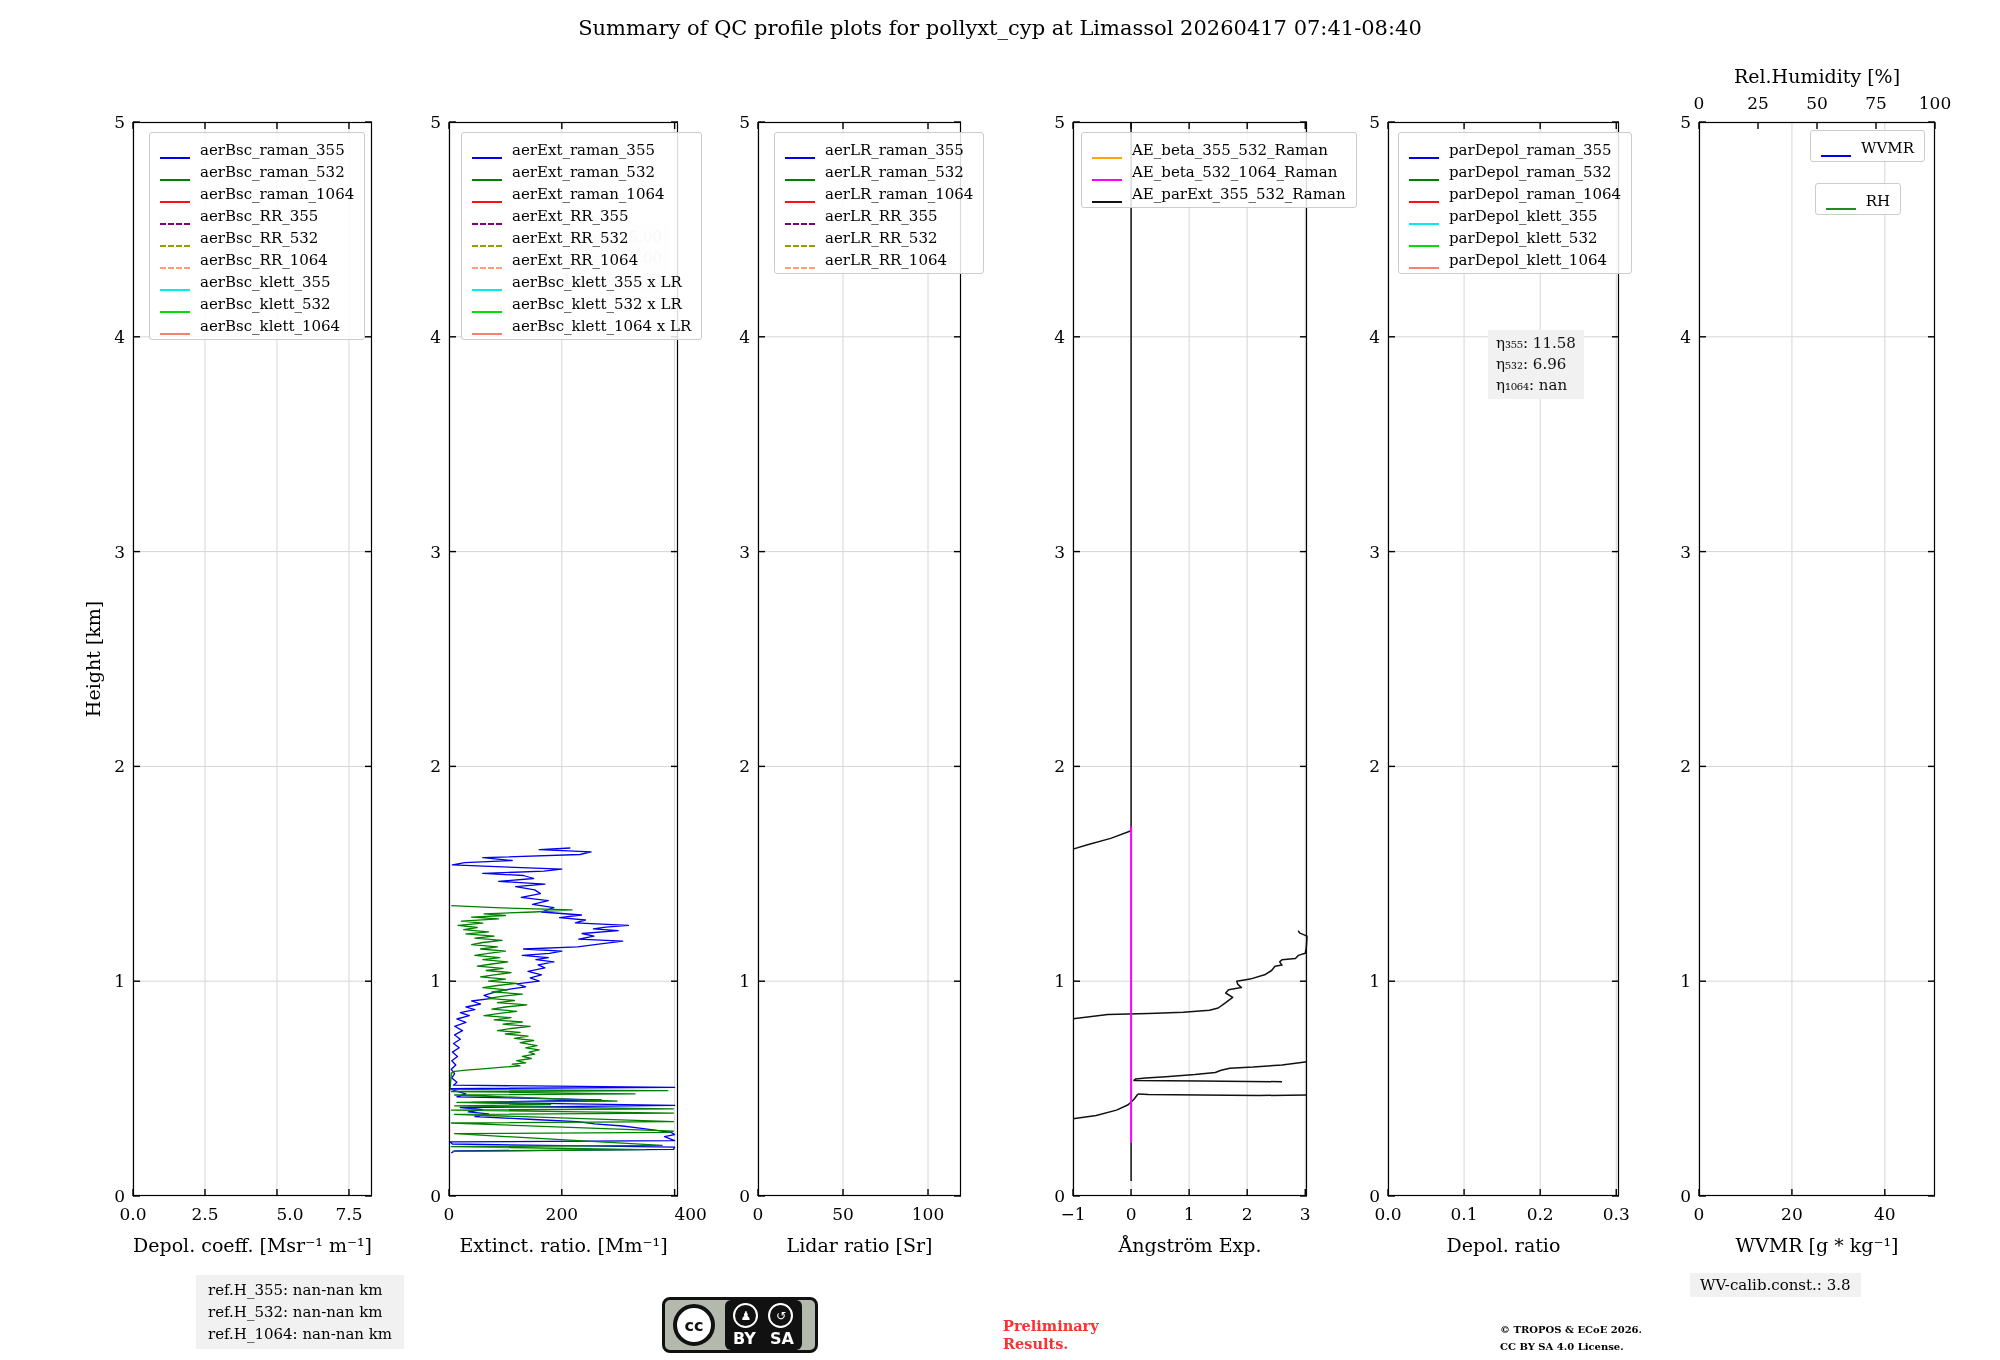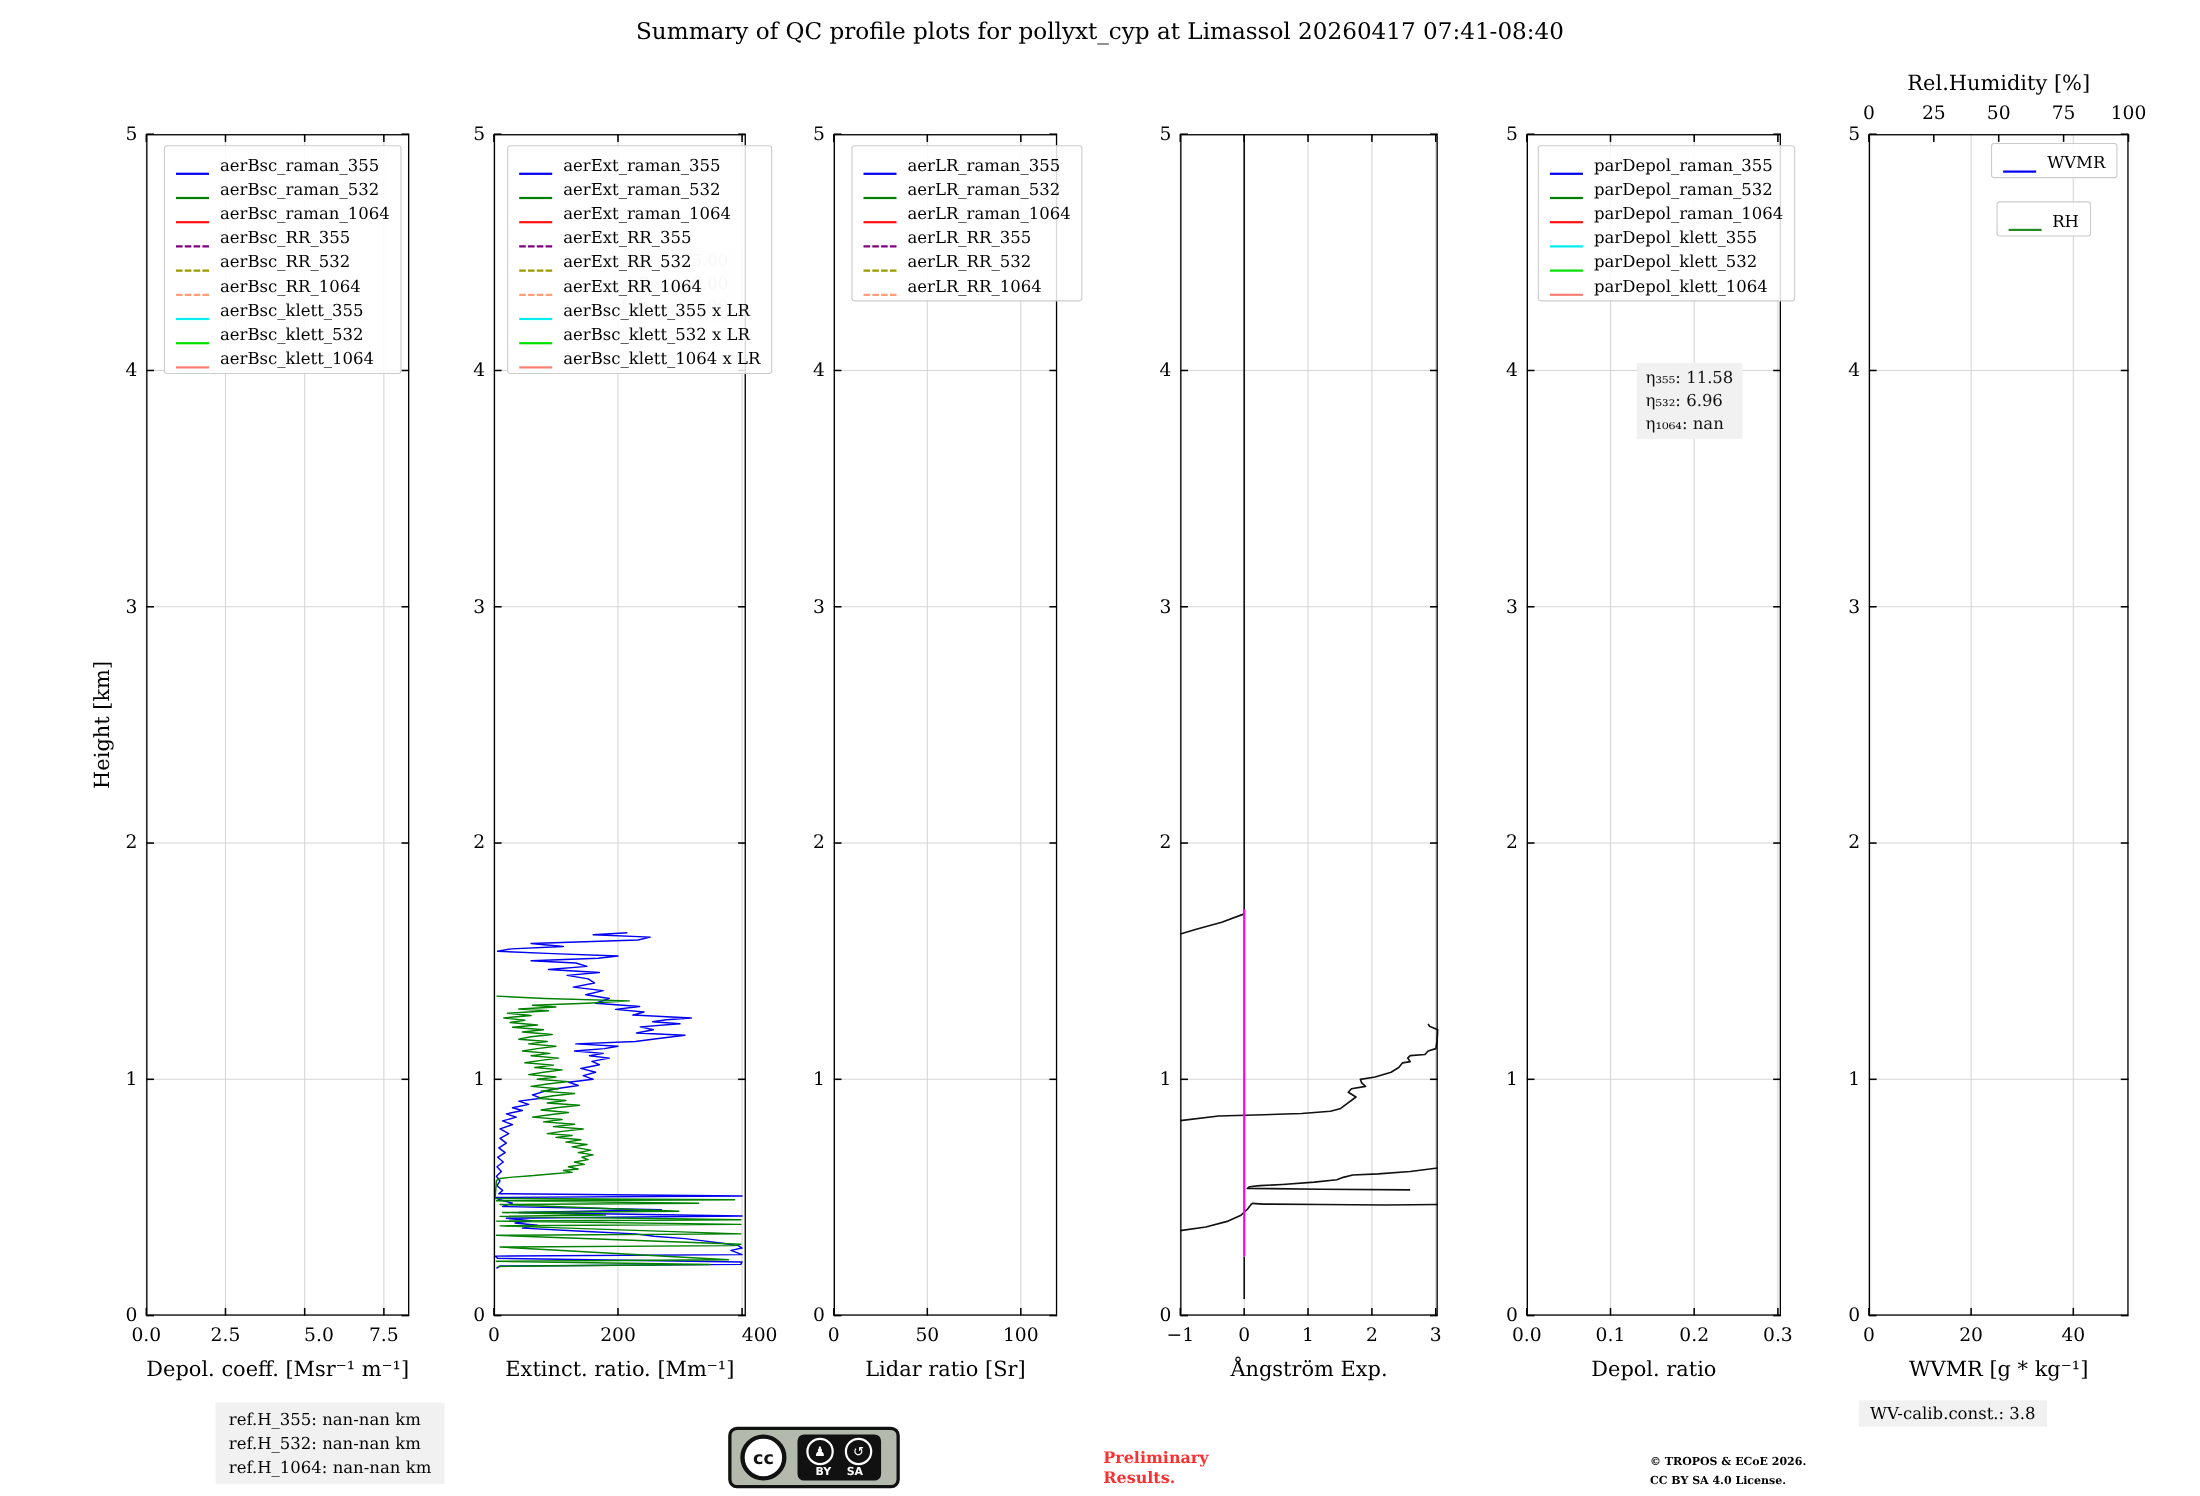--- a/index.html
+++ b/index.html
@@ -31,21 +31,21 @@
   .cc-badge { position:absolute; left:662px; top:1297px; width:150px; height:50px; background:#b4b9ae;
               border:3px solid #111; border-radius:8px; display:flex; align-items:center; }
   .cc-big { width:34px; height:34px; border:4px solid #111; border-radius:50%; background:#fff; color:#111;
             font-weight:bold; font-size:16px; display:flex; align-items:center; justify-content:center;
             margin-left:8px; font-family:"DejaVu Sans", sans-serif; flex:none; }
   .cc-right { margin-left:10px; background:#111; border-radius:6px; padding:3px 8px 2px; display:flex;
               flex-direction:column; align-items:center; }
   .cc-icons { display:flex; gap:10px; }
   .cc-small { width:21px; height:21px; border:2px solid #fff; border-radius:50%; color:#fff; font-size:12px;
               display:flex; align-items:center; justify-content:center; font-family:"DejaVu Sans", sans-serif; }
-  .cc-sub { color:#fff; font-size:10px; font-weight:bold; display:flex; gap:14px; font-family:"DejaVu Sans", sans-serif; margin-top:1px; }
+  .cc-sub { color:#fff; font-size:16px; font-weight:bold; display:flex; gap:14px; font-family:"DejaVu Sans", sans-serif; margin-top:1px; }
 </style>
 </head>
 <body>
 
 <div class="fig-title">Summary of QC profile plots for pollyxt_cyp at Limassol 20260417 07:41-08:40</div>
 <div class="y-axis-label">Height [km]</div>
 
 <div id="plots-root">
     <div class="subplot" style="left: 133px; width: 239px;">
       <svg width="239" height="1074" class="plot-svg">
@@ -328,20 +328,34 @@
       <div class="ytick-label" style="top: 634.4px;">2</div>
       <div class="ytick-label" style="top: 419.6px;">3</div>
       <div class="ytick-label" style="top: 204.8px;">4</div>
       <div class="ytick-label" style="top: -10px;">5</div>
       <div class="xtick-label" style="left: 0px;">−1</div>
       <div class="xtick-label" style="left: 58.0645px;">0</div>
       <div class="xtick-label" style="left: 116.129px;">1</div>
       <div class="xtick-label" style="left: 174.194px;">2</div>
       <div class="xtick-label" style="left: 232.258px;">3</div>
       <div class="x-axis-label">Ångström Exp.</div>
+      <div class="legend" style="left: 8px; top: 10px;">
+        <div class="legend-item">
+          <div class="legend-swatch" style="border-top-color: rgb(255, 165, 0); border-top-style: solid;"></div>
+          <div class="legend-label">AE_beta_355_532_Raman</div>
+        </div>
+        <div class="legend-item">
+          <div class="legend-swatch" style="border-top-color: rgb(255, 0, 255); border-top-style: solid;"></div>
+          <div class="legend-label">AE_beta_532_1064_Raman</div>
+        </div>
+        <div class="legend-item">
+          <div class="legend-swatch" style="border-top-color: rgb(17, 17, 17); border-top-style: solid;"></div>
+          <div class="legend-label">AE_parExt_355_532_Raman</div>
+        </div>
+      </div>
     </div>
     <div class="subplot" style="left: 1388px; width: 231px;">
       <svg width="231" height="1074" class="plot-svg">
         <line x1="0" y1="0" x2="0" y2="1074" stroke="#d6d6d6" stroke-width="1"></line>
         <line x1="76.08695652173914" y1="0" x2="76.08695652173914" y2="1074" stroke="#d6d6d6" stroke-width="1"></line>
         <line x1="152.17391304347828" y1="0" x2="152.17391304347828" y2="1074" stroke="#d6d6d6" stroke-width="1"></line>
         <line x1="228.2608695652174" y1="0" x2="228.2608695652174" y2="1074" stroke="#d6d6d6" stroke-width="1"></line>
         <line x1="0" y1="859.2" x2="231" y2="859.2" stroke="#d6d6d6" stroke-width="1"></line>
         <line x1="0" y1="644.4" x2="231" y2="644.4" stroke="#d6d6d6" stroke-width="1"></line>
         <line x1="0" y1="429.6" x2="231" y2="429.6" stroke="#d6d6d6" stroke-width="1"></line>

